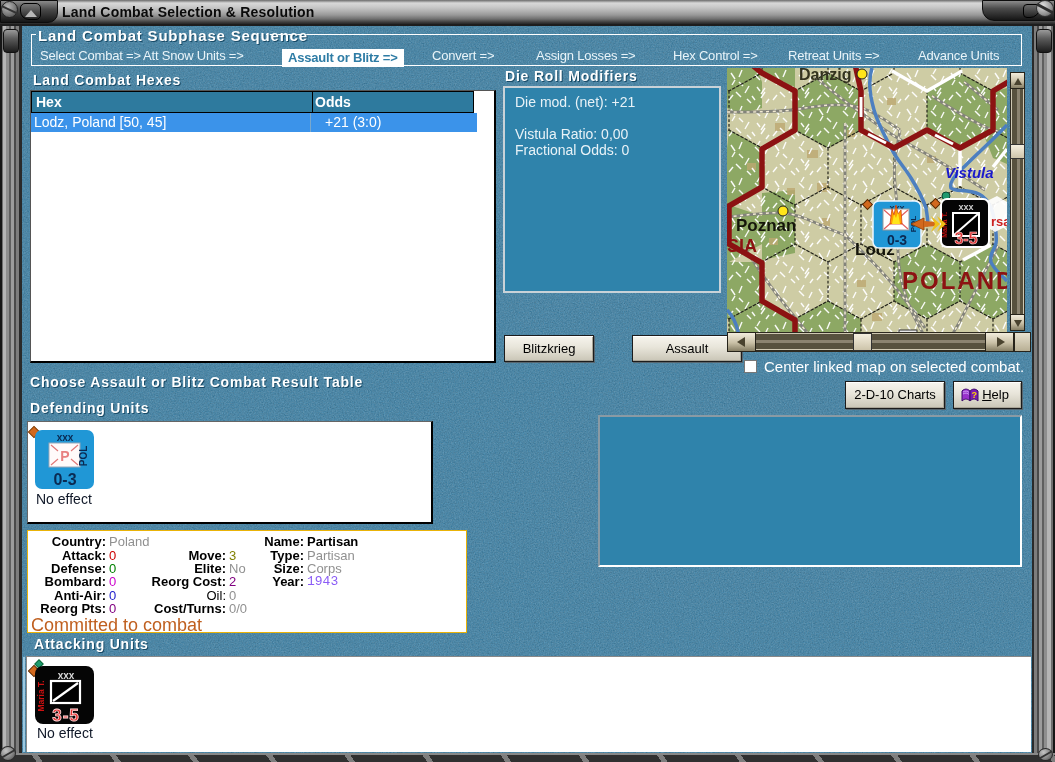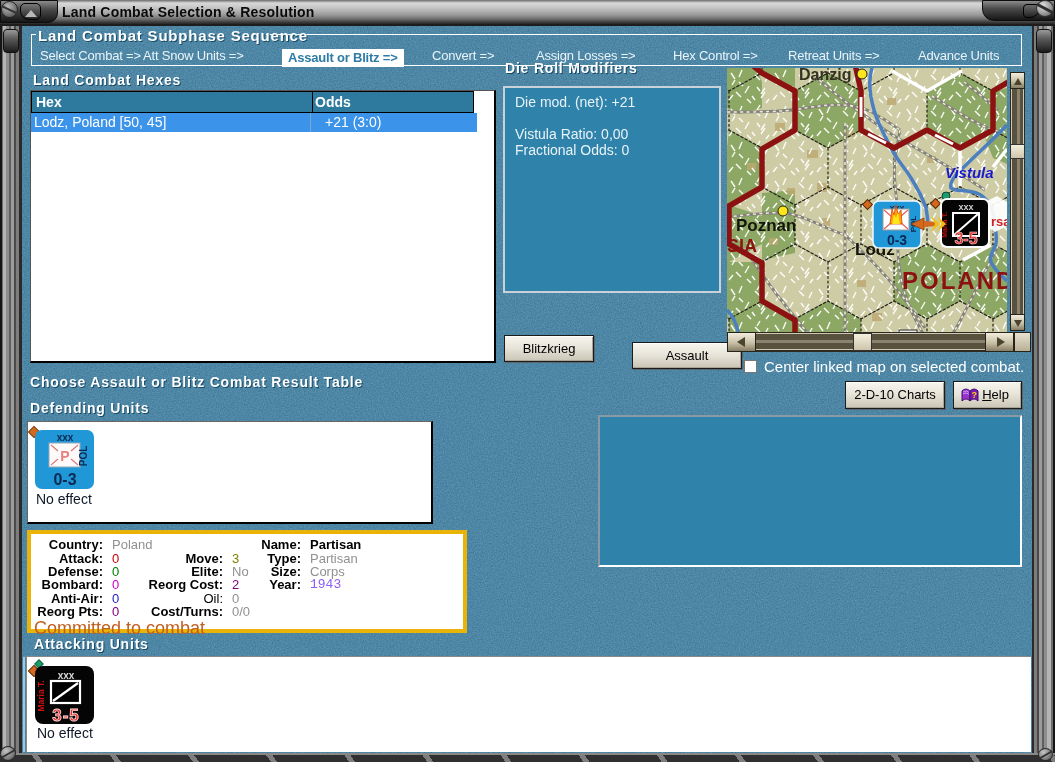--- a/index.html
+++ b/index.html
@@ -78,29 +78,29 @@
   <span style="position:absolute; left:4px; top:2px;">Hex</span>
   <span style="position:absolute; left:283px; top:2px;">Odds</span>
   <div style="position:absolute; left:280px; top:0; width:1px; height:20px; background:#000;"></div>
 </div>
 <div class="abs" style="left:31px; top:113px; width:446px; height:19px; background:#3b93ea; color:#fff; font-size:14px;">
   <span style="position:absolute; left:3px; top:1px;">Lodz, Poland [50, 45]</span>
   <span style="position:absolute; left:294px; top:1px;">+21 (3:0)</span>
   <div style="position:absolute; left:279px; top:0; width:1px; height:19px; background:#7aa8cc;"></div>
 </div>
 
-<div class="abs lbl" style="left:505px; top:60px;">Die Roll Modifiers</div>
+<div class="abs lbl" style="left:505px; top:68px;">Die Roll Modifiers</div>
 <div class="abs" style="left:503px; top:86px; width:218px; height:207px; background:#2f83ab; border:2px solid #c9d2d8; color:#e8f2f7; font-size:14px;">
   <div style="position:absolute; left:10px; top:6px;">Die mod. (net): +21</div>
   <div style="position:absolute; left:10px; top:38px;">Vistula Ratio: 0,00</div>
   <div style="position:absolute; left:10px; top:54px;">Fractional Odds: 0</div>
 </div>
 
 <div class="btn" style="left:504px; top:335px; width:90px; height:27px; line-height:25px;">Blitzkrieg</div>
-<div class="btn" style="left:632px; top:342px; width:110px; height:27px; line-height:25px;">Assault</div>
+<div class="btn" style="left:632px; top:335px; width:110px; height:27px; line-height:25px;">Assault</div>
 
 <div class="abs" style="left:727px; top:68px; width:280px; height:264px; background:#cecca4; overflow:hidden;" id="mapbox">
 <svg width="280" height="269" style="position:absolute; left:0; top:0;">
   <defs>
     <pattern id="scrub" width="44" height="36" patternUnits="userSpaceOnUse">
       <g stroke="#fff" stroke-width="1.4" fill="none" opacity="0.95">
         <path d="M4,5 l4,6"></path>
             <path d="M15,2 l-3,7"></path>
             <path d="M28,7 l5,5"></path>
             <path d="M38,20 l-4,6"></path>
@@ -298,21 +298,21 @@
   <rect x="21" y="19" width="31" height="24" fill="#fffafa" stroke="#99a8b8" stroke-width="1"></rect>
   <g stroke="#e07878" stroke-width="1.2" fill="none">
     <path d="M23,21 L30,27 M50,21 L43,27 M23,41 L30,35 M50,41 L43,35"></path>
   </g>
   <text x="37" y="37" font-size="14" font-weight="bold" fill="#e88080" text-anchor="middle">P</text>
   <text x="59" y="32" font-size="10" font-weight="bold" fill="#0a2a52" transform="rotate(-90 59 32)" text-anchor="middle">POL</text>
   <text x="37" y="61" font-size="16" font-weight="bold" fill="#0a2a52" text-anchor="middle">0-3</text>
   <text x="8" y="80" font-size="14" fill="#101828">No effect</text>
 </svg>
 
-<div class="abs" style="left:27px; top:530px; width:440px; height:103px; background:#fff; border:4px solid #eab308; font-size:13px; color:#000;">
+<div class="abs" style="left:27px; top:530px; width:440px; height:103px; background:#fff; border:1px solid #eab308; font-size:13px; color:#000;">
   <div style="position:absolute; right:360px; top:3px; font-weight:bold;">Country:</div>
     <div style="position:absolute; left:81px; top:3px; color:#909090;">Poland</div>
   <div style="position:absolute; right:360px; top:17px; font-weight:bold;">Attack:</div>
     <div style="position:absolute; left:81px; top:17px; color:#cc0000;">0</div>
   <div style="position:absolute; right:360px; top:30px; font-weight:bold;">Defense:</div>
     <div style="position:absolute; left:81px; top:30px; color:#008000;">0</div>
   <div style="position:absolute; right:360px; top:43px; font-weight:bold;">Bombard:</div>
     <div style="position:absolute; left:81px; top:43px; color:#cc00cc;">0</div>
   <div style="position:absolute; right:360px; top:57px; font-weight:bold;">Anti-Air:</div>
     <div style="position:absolute; left:81px; top:57px; color:#2222cc;">0</div>

